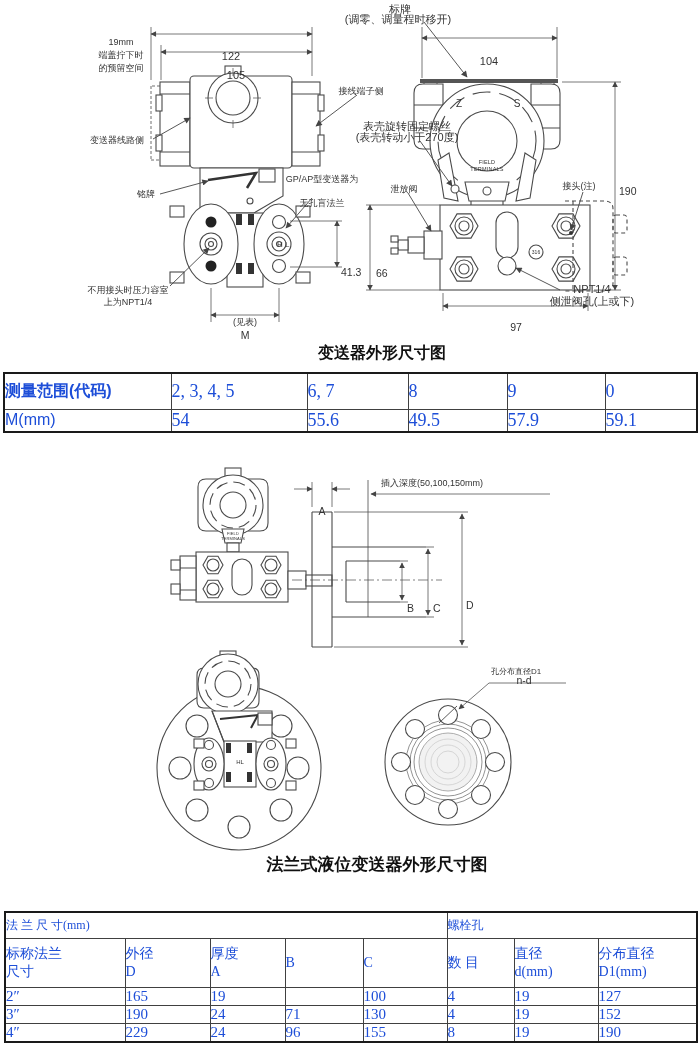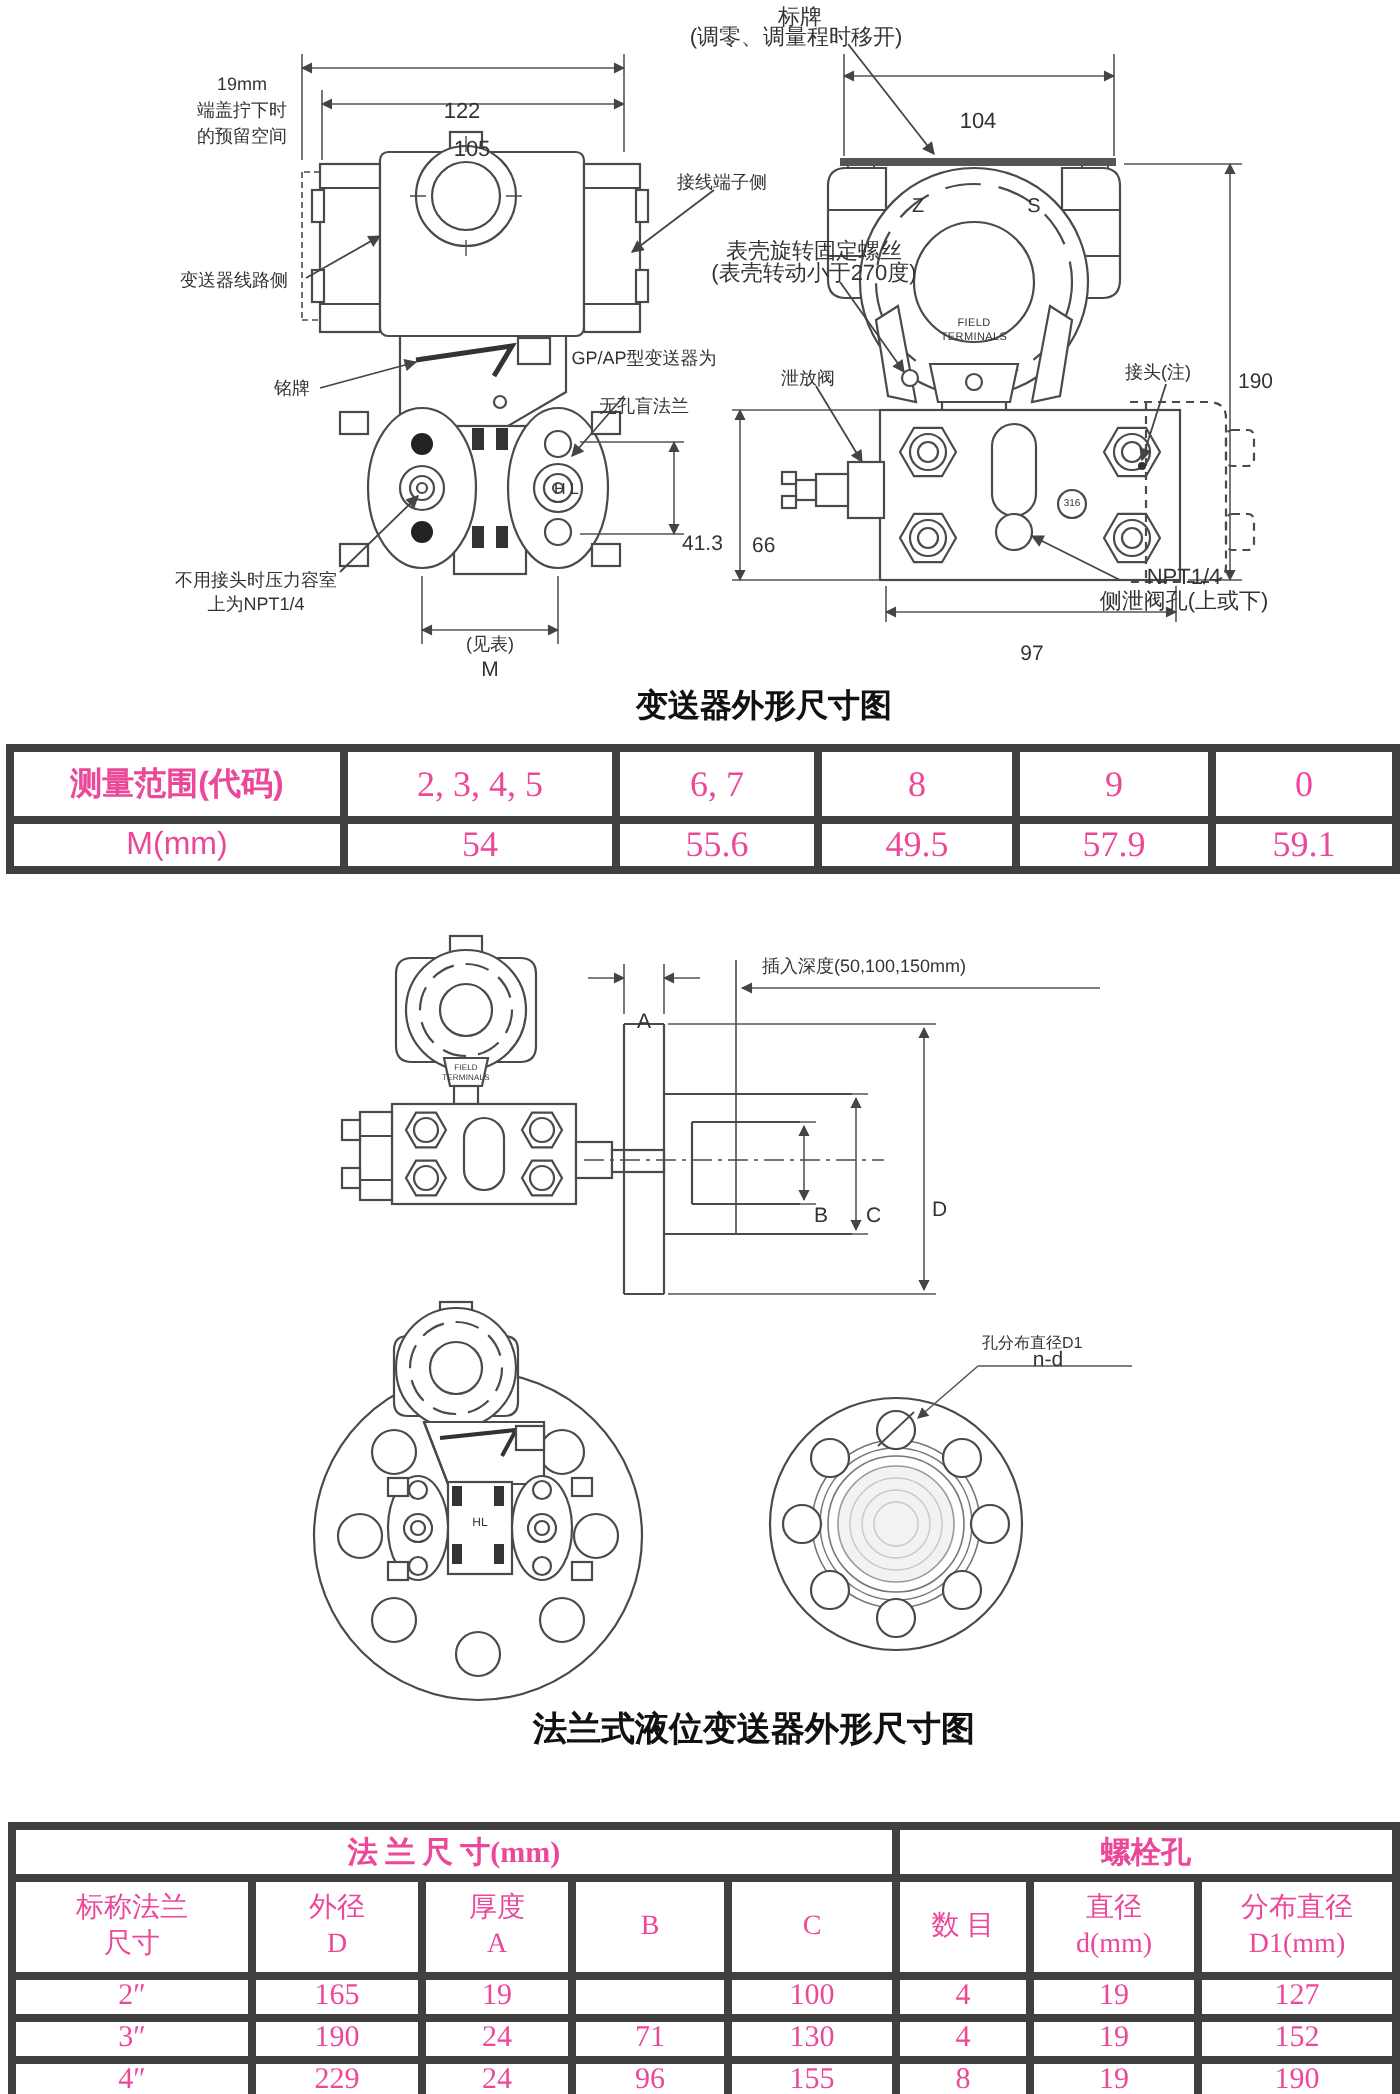--- a/index.html
+++ b/index.html
@@ -12,25 +12,25 @@
   .big{font-size:11px;}
   .xs{font-size:11px;}
   .tiny{font-size:5.5px;letter-spacing:.2px;}
   .micro{font-size:4px;letter-spacing:.1px;}
   .t316{font-size:5px;}
   .ttl1{position:absolute;font-size:16px;font-weight:bold;color:#111;}
   .ttl2{position:absolute;font-size:17px;font-weight:bold;color:#111;}
   .sub2{position:absolute;font-size:15px;font-family:"Liberation Serif",serif;color:#111;}
   table.tb{position:absolute;border-collapse:collapse;table-layout:fixed;background:#fff;
            border:2px solid #1a1a1a;}
-  table.tb td{border:4px solid #404040;text-align:center;vertical-align:middle;padding:0;color:#ec4899;overflow:hidden;}
+  table.tb td{border:1px solid #404040;vertical-align:middle;padding:0;color:#1d4ed8;overflow:hidden;}
   .t1 .cn{font-size:16px;font-weight:bold;font-family:"Liberation Sans",sans-serif;}
   .t1 .cnl{font-size:16px;font-family:"Liberation Sans",sans-serif;}
   .t1 .num{font-size:18px;font-family:"Liberation Serif",serif;}
-  .t2 .grp{font-size:15px;font-weight:bold;font-family:"Liberation Serif",serif;}
+  .t2 .grp{font-size:12px;font-weight:normal;font-family:"Liberation Serif",serif;}
   .t2 .hd{font-size:14px;font-family:"Liberation Serif",serif;line-height:1.25;}
   .t2 .num{font-size:15px;font-family:"Liberation Serif",serif;}
 </style>
 </head>
 <body>
 
 <div class="page">
 
 <svg class="draw" width="700" height="1047" viewBox="0 0 700 1047">
   <defs>

